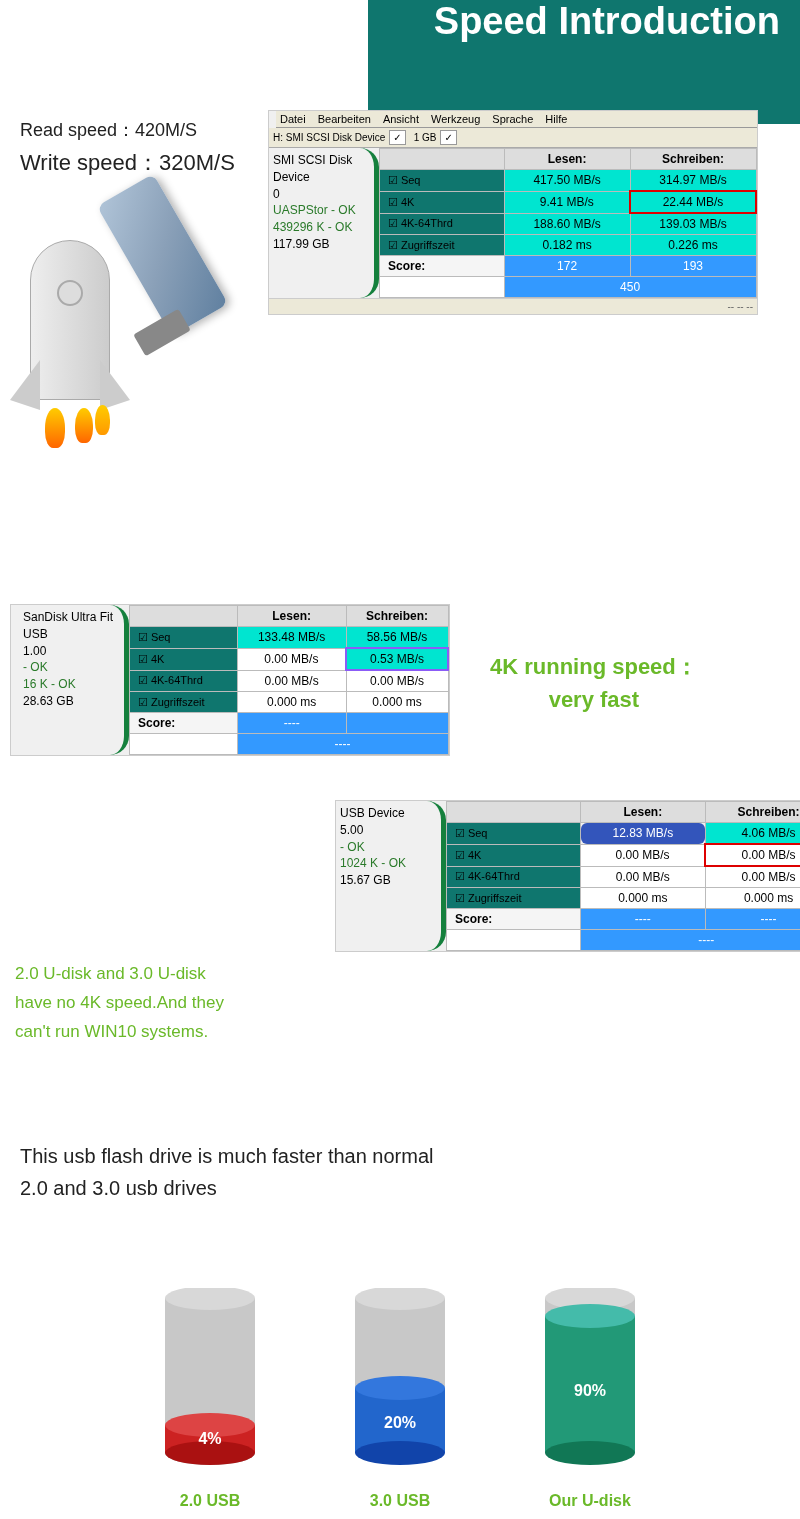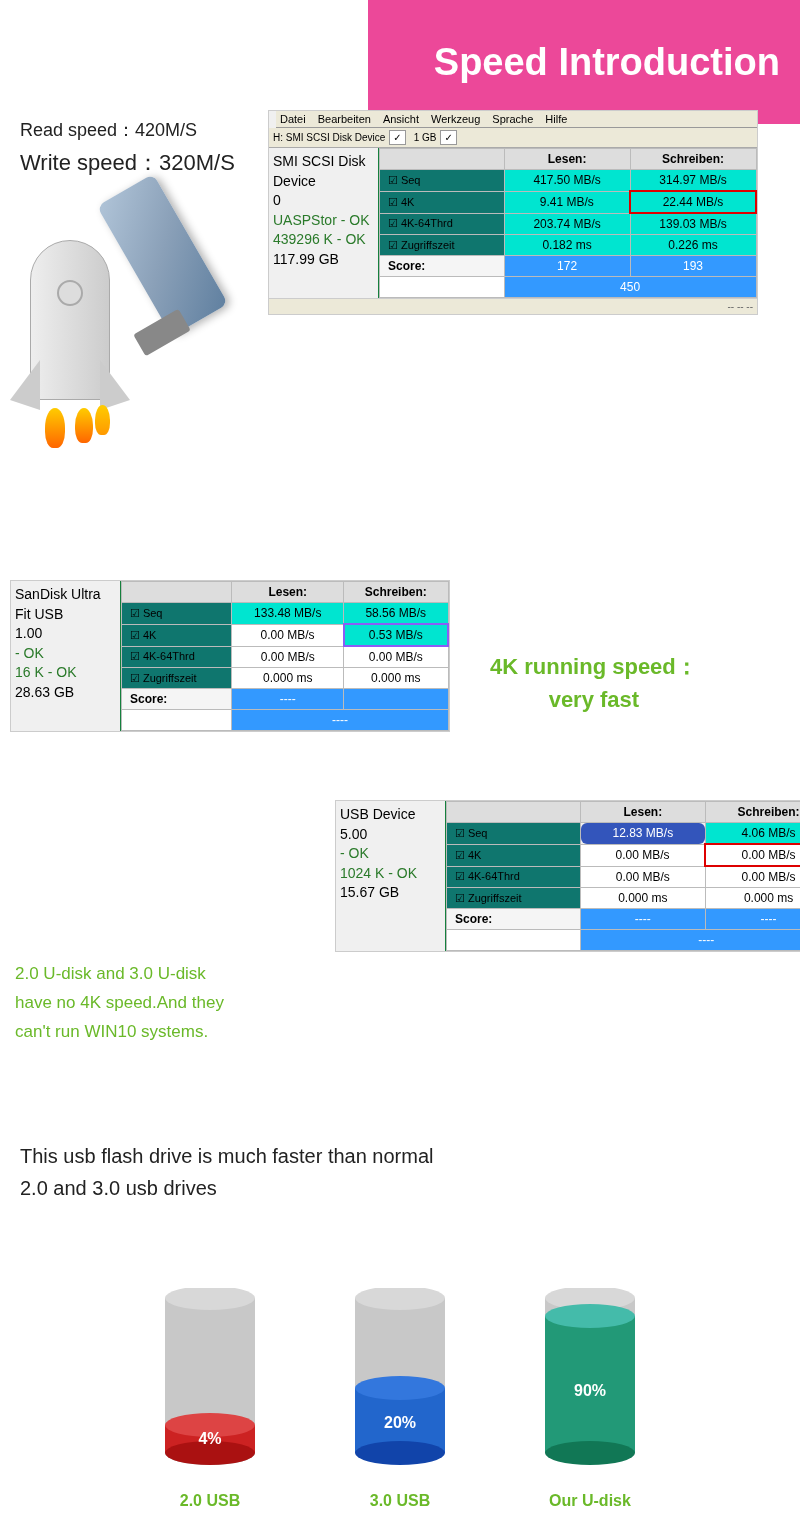--- a/index.html
+++ b/index.html
@@ -11,23 +11,23 @@
       position: relative;
       overflow-x: hidden;
     }
 
     
     .header-banner {
       position: absolute;
       top: 0; right: 0;
       width: 432px;
       height: 124px;
-      background: #ec4899;
+      background: #0f766e;
       display: flex;
-      align-items: center;
+      align-items: flex-start;
       justify-content: flex-end;
       padding-right: 20px;
     }
     .header-banner h1 {
       color: #fff;
       font-size: 38px;
       font-weight: bold;
     }
 
     
@@ -49,24 +49,25 @@
       color: #000;
       border-bottom: 1px solid #999;
       margin-left: 7px;
     }
     .cm-body {
       display: flex;
     }
     .cm-left {
       width: 110px;
       padding: 4px;
-      font-size: 14px;
+      font-size: 12px;
       color: #000;
-      border-right: 1px solid #15803d;
+      border-right: 5px solid #15803d;
       line-height: 1.4;
+      border-radius: 19px;
     }
     .cm-left .ok { color: #2a7a2a; }
     .cm-table {
       flex: 1;
       border-collapse: collapse;
     }
     .cm-table th {
       background: #ddd;
       border: 1px solid #bbb;
       padding: 3px 8px;
@@ -288,21 +289,21 @@
           <td class="cyan">417.50 MB/s</td>
           <td class="cyan">314.97 MB/s</td>
         </tr>
         <tr>
           <td class="label">☑ 4K</td>
           <td class="cyan">9.41 MB/s</td>
           <td style="border: 2px solid #dd0000; background:#00e5d0; text-align:center; font-size:12px; padding:3px 8px;">22.44 MB/s</td>
         </tr>
         <tr>
           <td class="label">☑ 4K-64Thrd</td>
-          <td class="cyan">203.74 MB/s</td>
+          <td class="cyan">188.60 MB/s</td>
           <td class="cyan">139.03 MB/s</td>
         </tr>
         <tr>
           <td class="label">☑ Zugriffszeit</td>
           <td class="cyan">0.182 ms</td>
           <td class="cyan">0.226 ms</td>
         </tr>
         <tr>
           <td class="score-row">Score:</td>
           <td class="blue-score">172</td>
@@ -311,21 +312,21 @@
         <tr>
           <td></td>
           <td colspan="2" class="blue-score">450</td>
         </tr>
       </tbody>
     </table>
   </div>
   <div class="cm-footer">-- -- --</div>
 </div>
 
-<div class="cm-screenshot sandisk-screenshot" style="position:absolute; left:10px; top:580px; width:440px;">
+<div class="cm-screenshot sandisk-screenshot" style="position:absolute; left:10px; top:604px; width:440px;padding-left:8px;">
   <div class="cm-body">
     <div class="cm-left">
       <div>SanDisk Ultra Fit USB</div>
       <div>1.00</div>
       <div class="ok">- OK</div>
       <div class="ok">16 K - OK</div>
       <div>28.63 GB</div>
     </div>
     <table class="cm-table">
       <thead>

